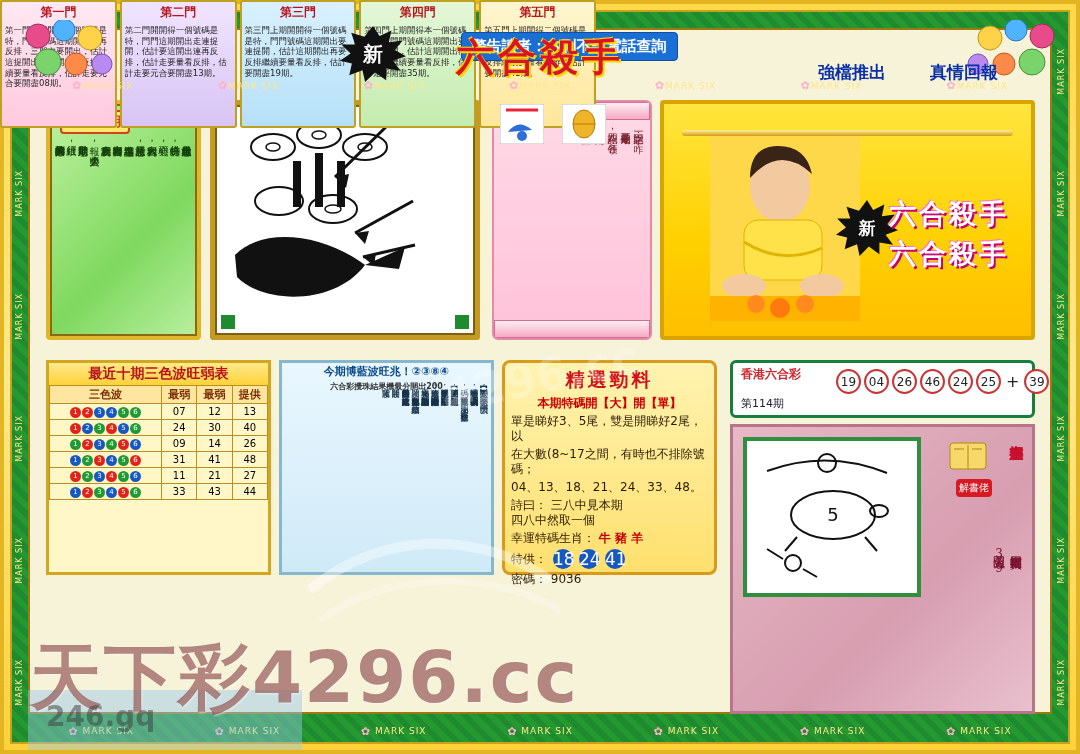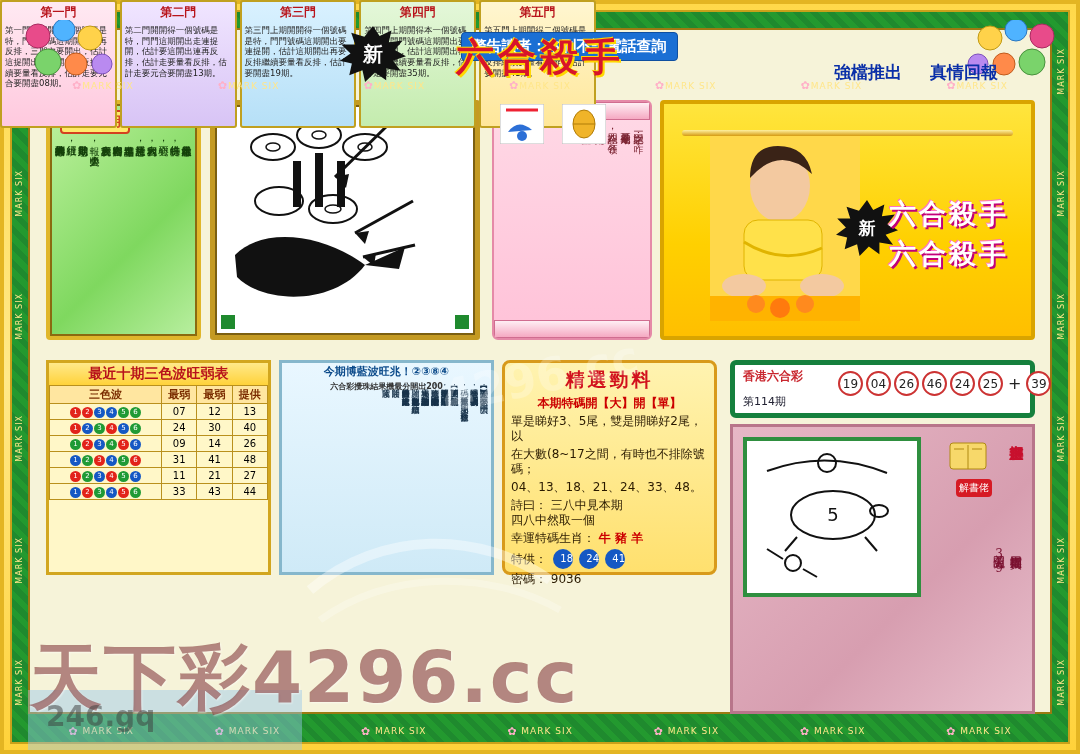--- a/index.html
+++ b/index.html
@@ -64,21 +64,21 @@
     padding:4px 10px; border-radius:4px; margin-left:58px;
     border:1px solid #0f4fa0; white-space:nowrap;
   }
   .hdr-title {
     position:absolute; left:50%; transform:translateX(-50%);
     font-size:38px; font-weight:bold; color:#d8142b;
     text-shadow:2px 2px 0 #ffd700, -1px -1px 0 #ffd700;
     letter-spacing:4px; font-family:"DejaVu Sans",sans-serif;
   }
   .hdr-right {
-    margin-left:auto; margin-right:52px; display:flex; gap:28px;
+    margin-left:auto; margin-right:52px; display:flex; gap:44px;
     color:#0a2fa8; font-size:17px; font-weight:bold; white-space:nowrap;
   }
   .starburst {
     position:absolute; left:340px; top:26px; width:66px; height:56px;
     background:#111; z-index:7;
     clip-path:polygon(50% 0%,60% 18%,78% 8%,74% 29%,95% 26%,83% 43%,100% 54%,80% 62%,92% 80%,70% 76%,70% 97%,53% 83%,38% 100%,34% 79%,14% 88%,18% 67%,0% 62%,16% 49%,2% 33%,23% 33%,17% 12%,37% 19%);
     display:flex; align-items:center; justify-content:center;
   }
   .starburst span { color:#fff; font-size:20px; font-weight:bold; }
   .corner-balls { position:absolute; width:120px; height:60px; top:20px; z-index:4; }
@@ -182,27 +182,27 @@
   
   #info {
     left:502px; top:360px; width:215px; height:215px;
     background:linear-gradient(180deg,#fff3b0,#ffe06e); border:3px solid #d89a1b; border-radius:8px;
   }
   #info .ttl { text-align:center; color:#d1111d; font-size:19px; font-weight:bold; margin-top:4px; letter-spacing:3px;}
   #info .line { font-size:12px; color:#2a1a00; margin:3px 6px; line-height:1.25;}
   #info .hl { color:#c00; font-weight:bold;}
   .numpill {
     display:inline-block; background:#1558c4; color:#fff; border-radius:50%;
-    width:20px; height:20px; line-height:20px; text-align:right; font-size:10px;
+    width:20px; height:20px; line-height:20px; text-align:right; font-size:17px;
   }
 
   
   #result {
     left:730px; top:360px; width:305px; height:58px;
-    background:#fff; border:5px solid #15803d; border-radius:6px;
+    background:#fff; border:3px solid #15803d; border-radius:6px;
   }
   #result .lbl { position:absolute; left:8px; top:3px; color:#c9262e; font-size:12px; font-weight:bold;}
   #result .period { position:absolute; left:8px; bottom:4px; color:#223; font-size:11px;}
   #result .balls { position:absolute; left:78px; top:6px; display:flex; align-items:center; gap:3px;margin-left:25px;}
   .rball {
     width:25px;height:25px;border-radius:50%;border:2px solid #c33;
     color:#222;background:#fff;font-size:12px;display:flex;align-items:center;justify-content:center;
   }
   #result .plus { font-size:16px; color:#222; margin:0 2px;}
 

